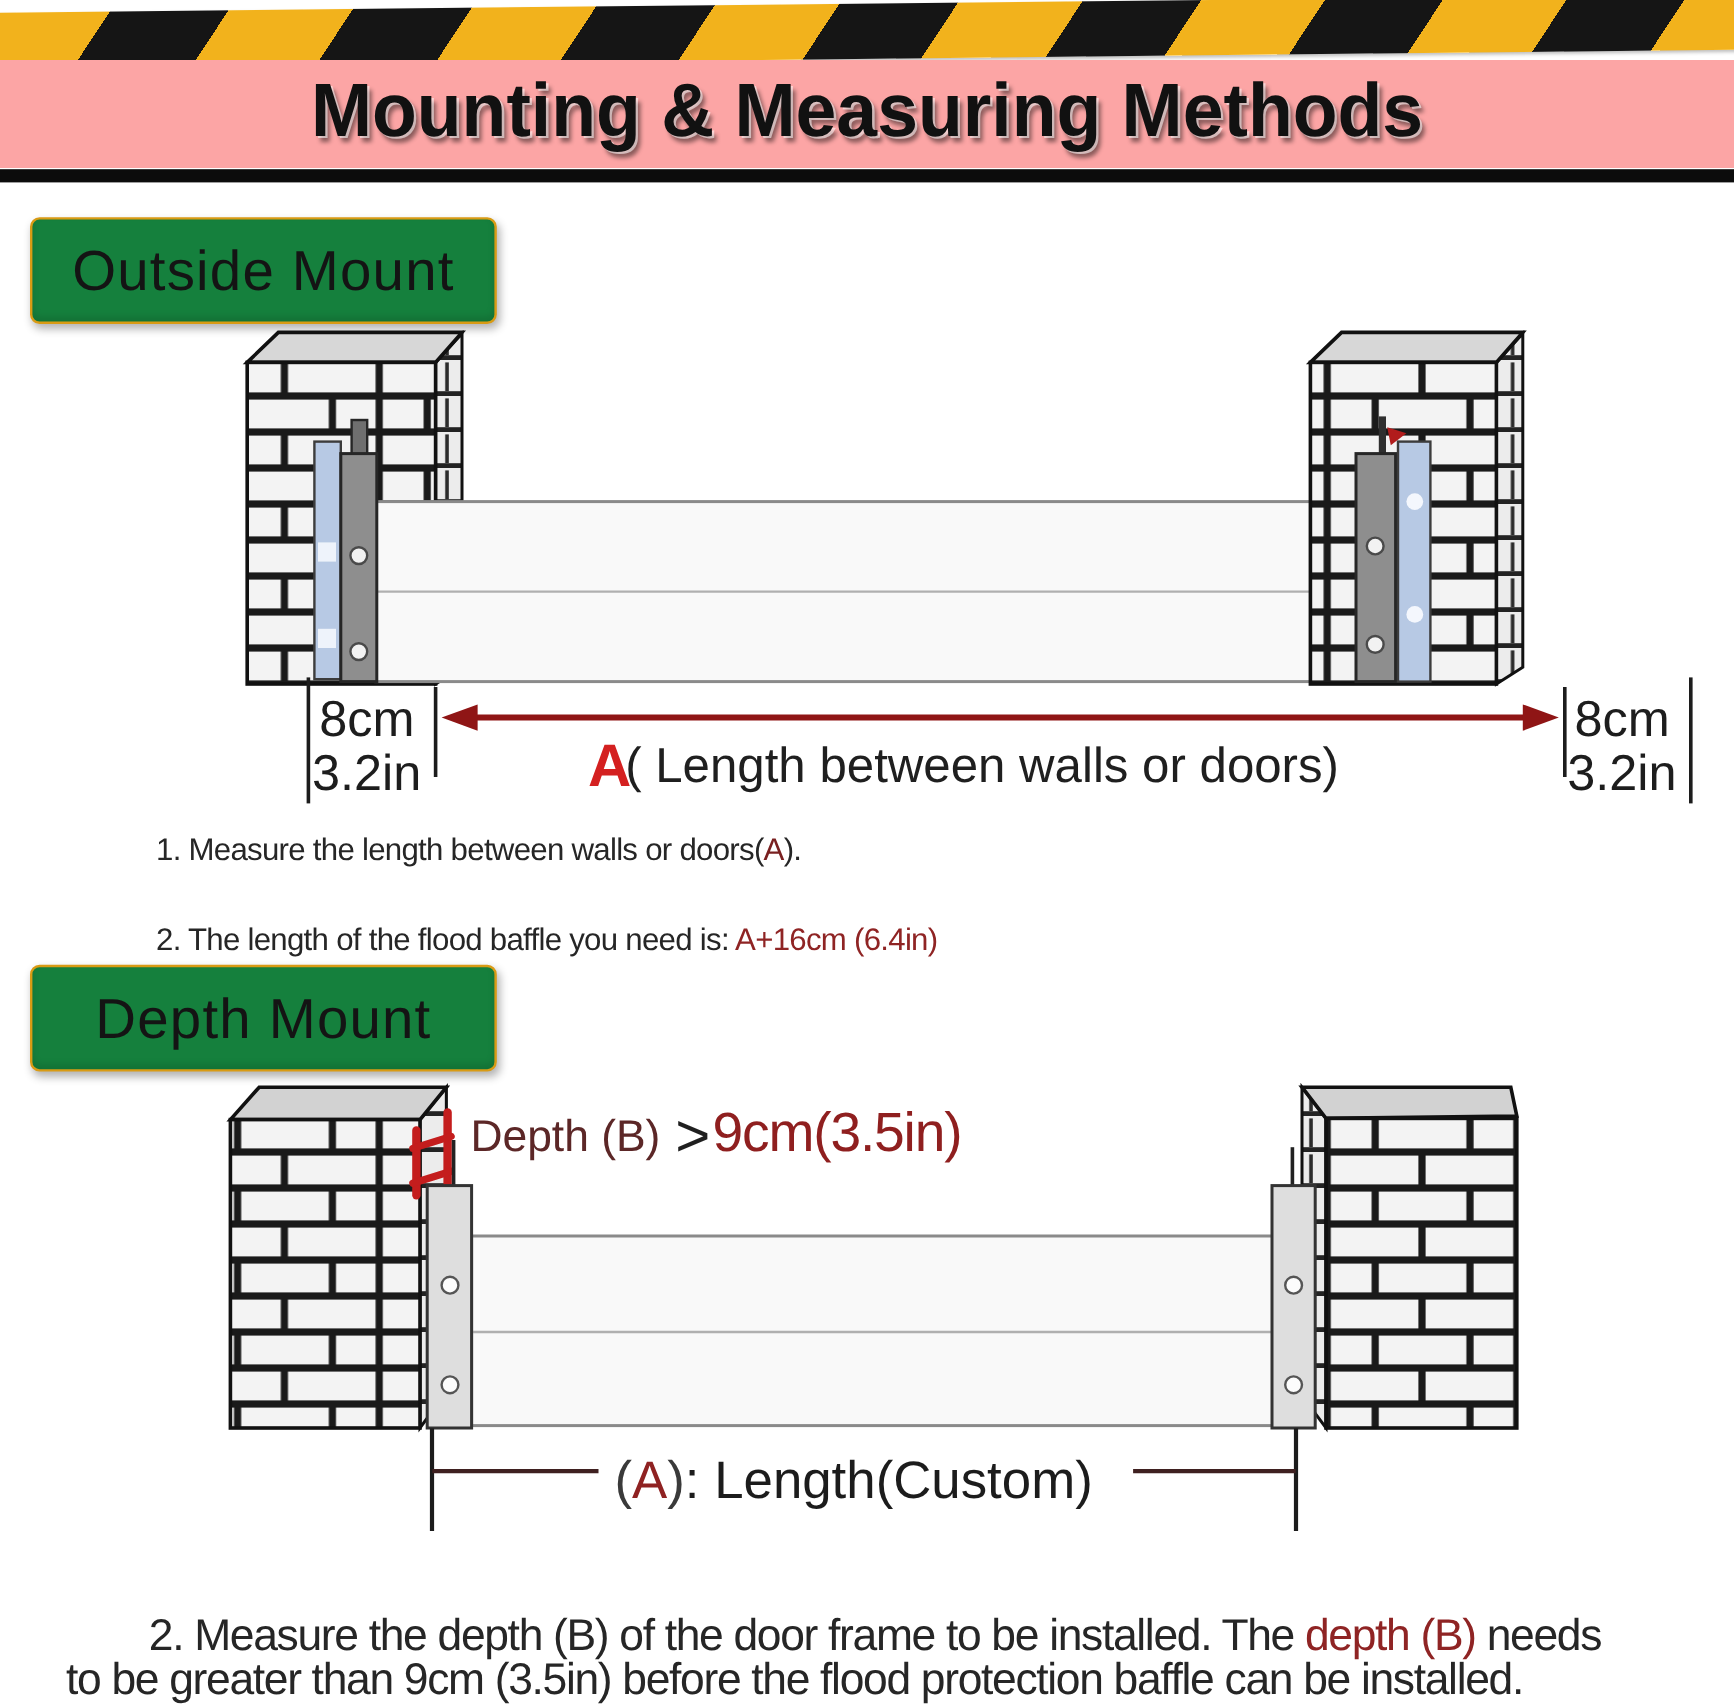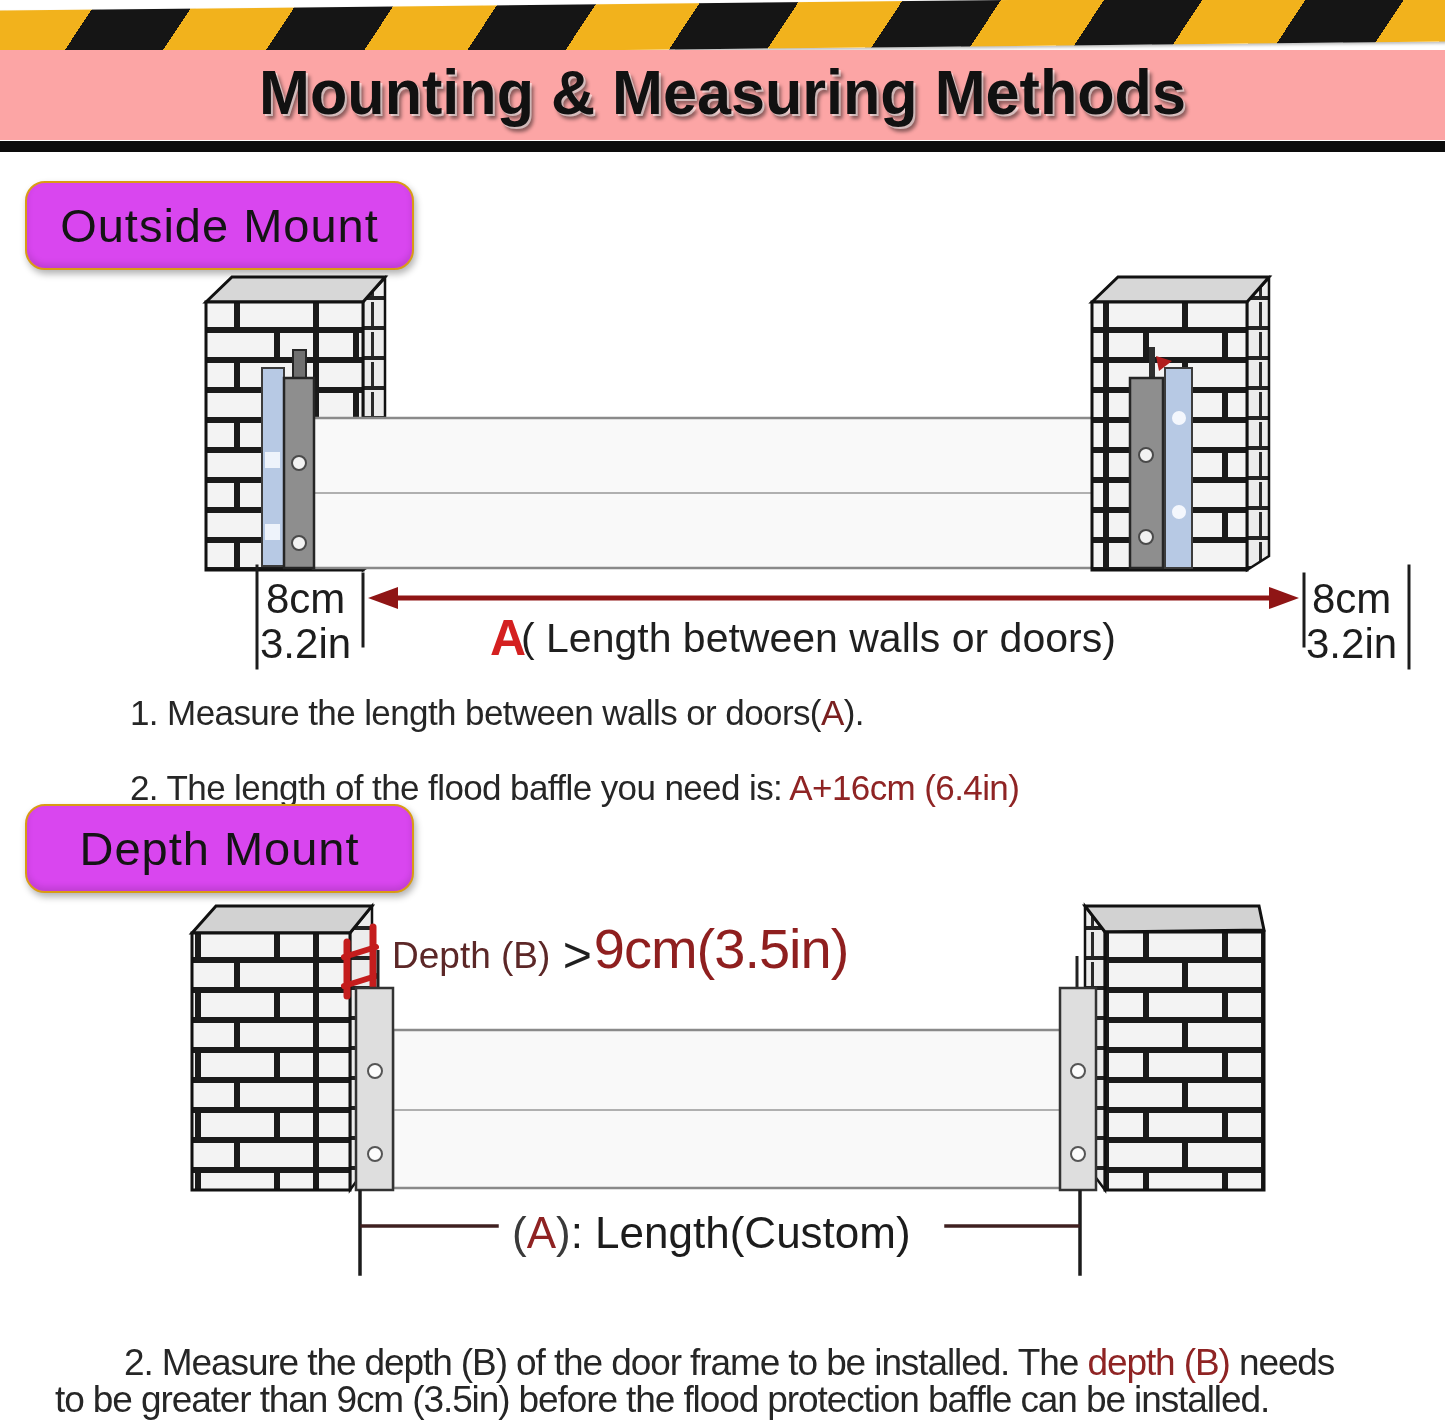--- a/index.html
+++ b/index.html
@@ -18,39 +18,39 @@
   .page-title{
     margin:0;position:absolute;left:0;top:6px;width:100%;text-align:center;
     font-size:63px;font-weight:700;letter-spacing:0px;color:#111;
     text-shadow:2px 2px 0 rgba(255,255,255,.55), 4px 5px 4px rgba(0,0,0,.45);
     transform:scaleX(.97);
   }
   .title-underbar{position:absolute;left:0;top:141px;width:1445px;height:11px;background:#0c0c0c;}
   
   .pill{
     position:absolute;left:25px;width:385px;height:85px;
-    background:#d946ef;border:2px solid #d99b14;border-radius:20px;
+    background:#15803d;border:2px solid #d99b14;border-radius:8px;
     display:flex;align-items:center;justify-content:center;
     font-size:47px;color:#141414;letter-spacing:1px;
     box-shadow:2px 4px 7px rgba(0,0,0,.30), inset 0 -4px 6px rgba(0,0,0,.12);
   }
   .pill-outside{top:181px;}
   .pill-inside{top:804px;}
   
   .diagram-layer{position:absolute;left:0;top:0;width:1445px;height:1421px;}
   
-  .step{position:absolute;white-space:nowrap;font-size:35px;letter-spacing:-0.6px;color:#262626;}
+  .step{position:absolute;white-space:nowrap;font-size:26px;letter-spacing:-0.6px;color:#262626;}
   .step .red{color:#8f2424;}
   .step .redA{color:#7a2020;}
   .step-long{font-size:37px;letter-spacing:-1.1px;}
   
   .depth-note{position:absolute;left:392px;top:916px;white-space:nowrap;}
   .depth-note .lbl{font-size:37px;color:#5c2727;}
   .depth-note .gt{font-size:50px;color:#1f1f1f;vertical-align:-4px;padding:0 2px;}
-  .depth-note .val{font-size:56px;color:#8f1f1f;letter-spacing:-1px;}
+  .depth-note .val{font-size:46px;color:#8f1f1f;letter-spacing:-1px;}
 </style>
 </head>
 <body>
 
 <div class="page">
 
   <div class="tape"></div>
 
   <div class="title-band">
     <h1 class="page-title">Mounting &amp; Measuring Methods</h1>

